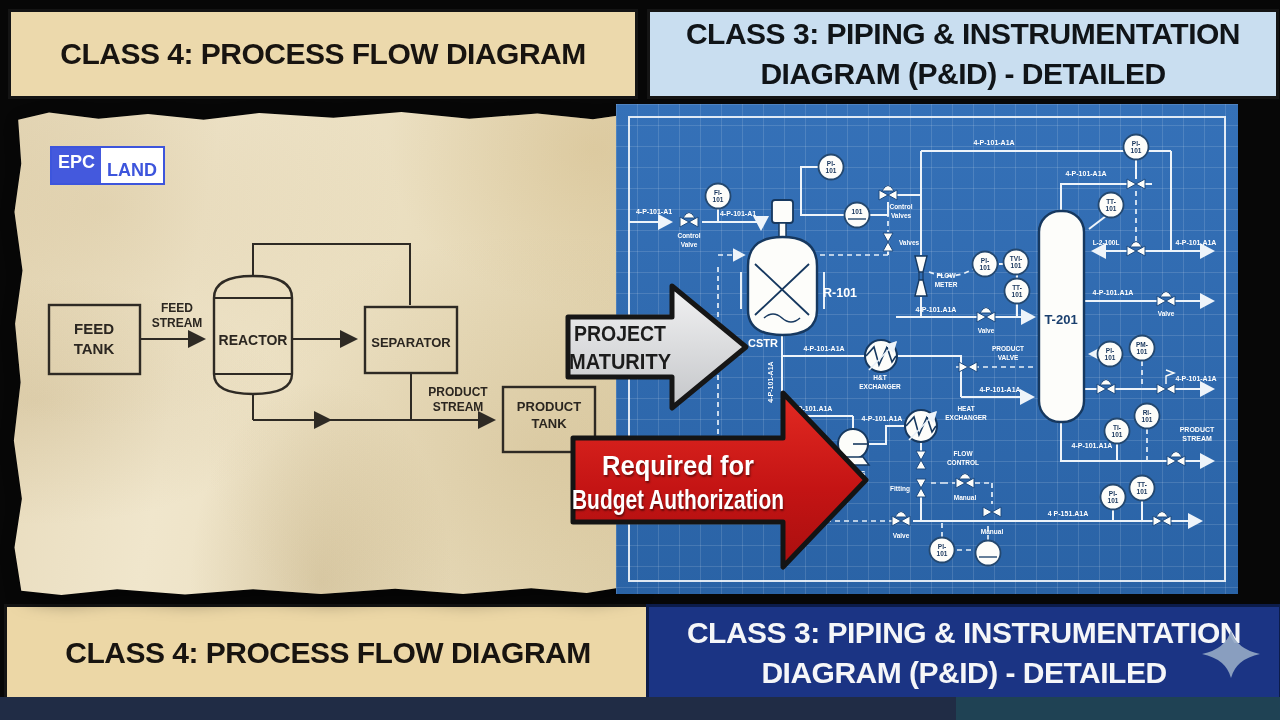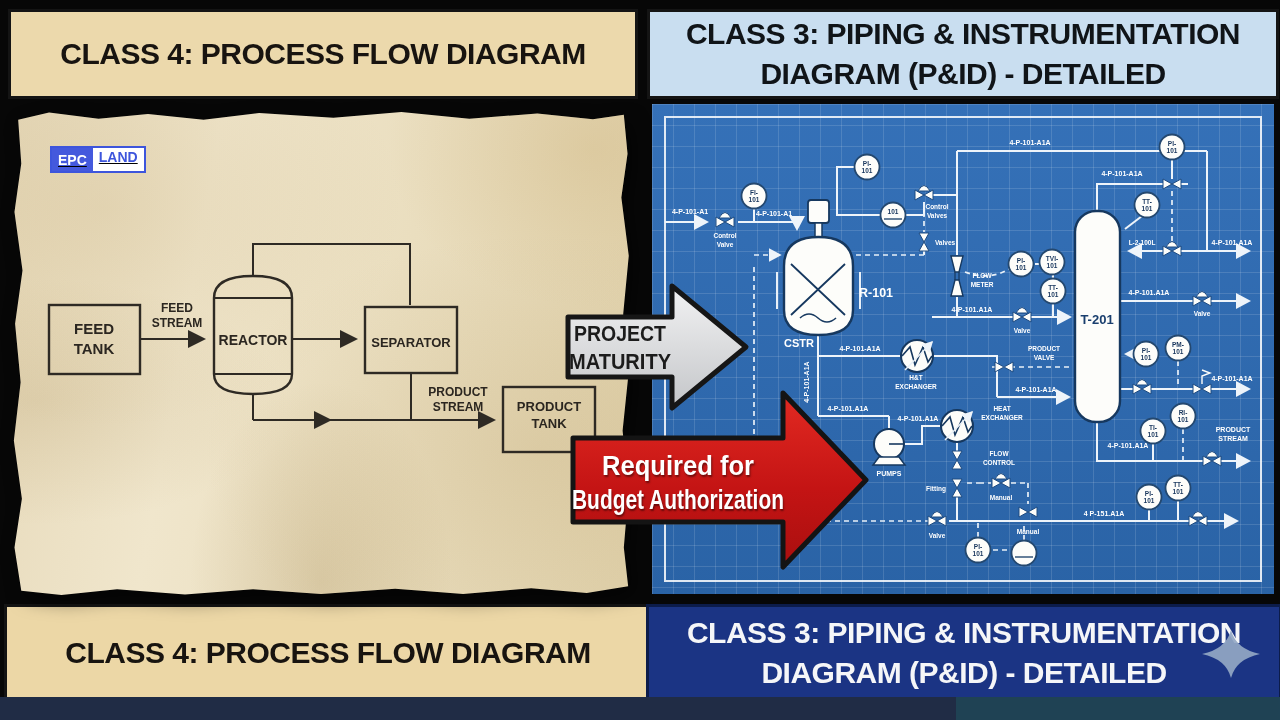--- a/index.html
+++ b/index.html
@@ -19,30 +19,30 @@
          filter:drop-shadow(6px 7px 9px rgba(0,0,0,0.55));}
   .paper-inner{position:absolute;inset:0;
     clip-path:polygon(1% 2%,6% 0.5%,14% 1.8%,22% 0.8%,31% 2%,40% 0.6%,52% 1.6%,63% 0.4%,74% 1.8%,85% 0.7%,94% 1.9%,99% 1%,99.6% 9%,98.6% 18%,99.8% 30%,98.9% 42%,99.7% 55%,98.8% 66%,99.8% 78%,99% 90%,99.7% 98%,93% 99.4%,84% 98.4%,73% 99.6%,62% 98.5%,50% 99.6%,39% 98.6%,28% 99.7%,17% 98.6%,8% 99.8%,1.5% 98.9%,0.4% 90%,1.6% 80%,0.3% 68%,1.4% 56%,0.5% 44%,1.7% 33%,0.4% 21%,1.5% 11%);
     background:
       radial-gradient(ellipse at 15% 20%, rgba(180,150,90,.18), transparent 40%),
       radial-gradient(ellipse at 85% 70%, rgba(170,140,80,.16), transparent 45%),
       radial-gradient(ellipse at 50% 97%, rgba(150,120,60,.22), transparent 30%),
       radial-gradient(ellipse at 94% 8%, rgba(200,170,110,.28), transparent 25%),
       radial-gradient(ellipse at 4% 60%, rgba(160,130,70,.18), transparent 30%),
       linear-gradient(100deg,#e7dabb,#f0e6cc 30%,#eadebf 60%,#e0d1ab);}
-  .bp{position:absolute;left:652px;top:104px;width:622px;height:490px;
+  .bp{position:absolute;left:616px;top:104px;width:622px;height:490px;
       background:
         linear-gradient(rgba(255,255,255,.13) 1px, transparent 1px) 0 0/21px 21px,
         linear-gradient(90deg, rgba(255,255,255,.13) 1px, transparent 1px) 0 0/21px 21px,
         linear-gradient(#3571b8,#2a63a6);}
   .bp-frame{position:absolute;inset:12px;border:2px solid rgba(255,255,255,.85);pointer-events:none;}
   .logo{position:absolute;left:38px;top:36px;display:flex;border:2px solid #3d55dc;z-index:5;
-        font-weight:700;font-size:14px;line-height:1;text-decoration:underline;}
+        font-weight:700;font-size:18px;line-height:1;}
   .logo .p1{background:#4459dd;color:#fff;padding:5px 6px 4px;}
-  .logo .p2{background:#fff;color:#3d55dc;padding:2px 6px 4px;}
+  .logo .p2{background:#fff;color:#3d55dc;padding:13px 6px 4px;}
   svg{position:absolute;left:0;top:0;}
   svg text{font-family:"Liberation Sans",sans-serif;}
   .arrow-svg{z-index:20;}
   .curl{position:absolute;left:1202px;top:630px;z-index:30;}
   .bottom-bar{position:absolute;left:0;top:697px;width:1280px;height:23px;background:#202c45;}
   .bottom-bar .teal{position:absolute;left:956px;top:0;width:324px;height:23px;background:#1f4254;}
 </style>
 </head>
 <body>
 

